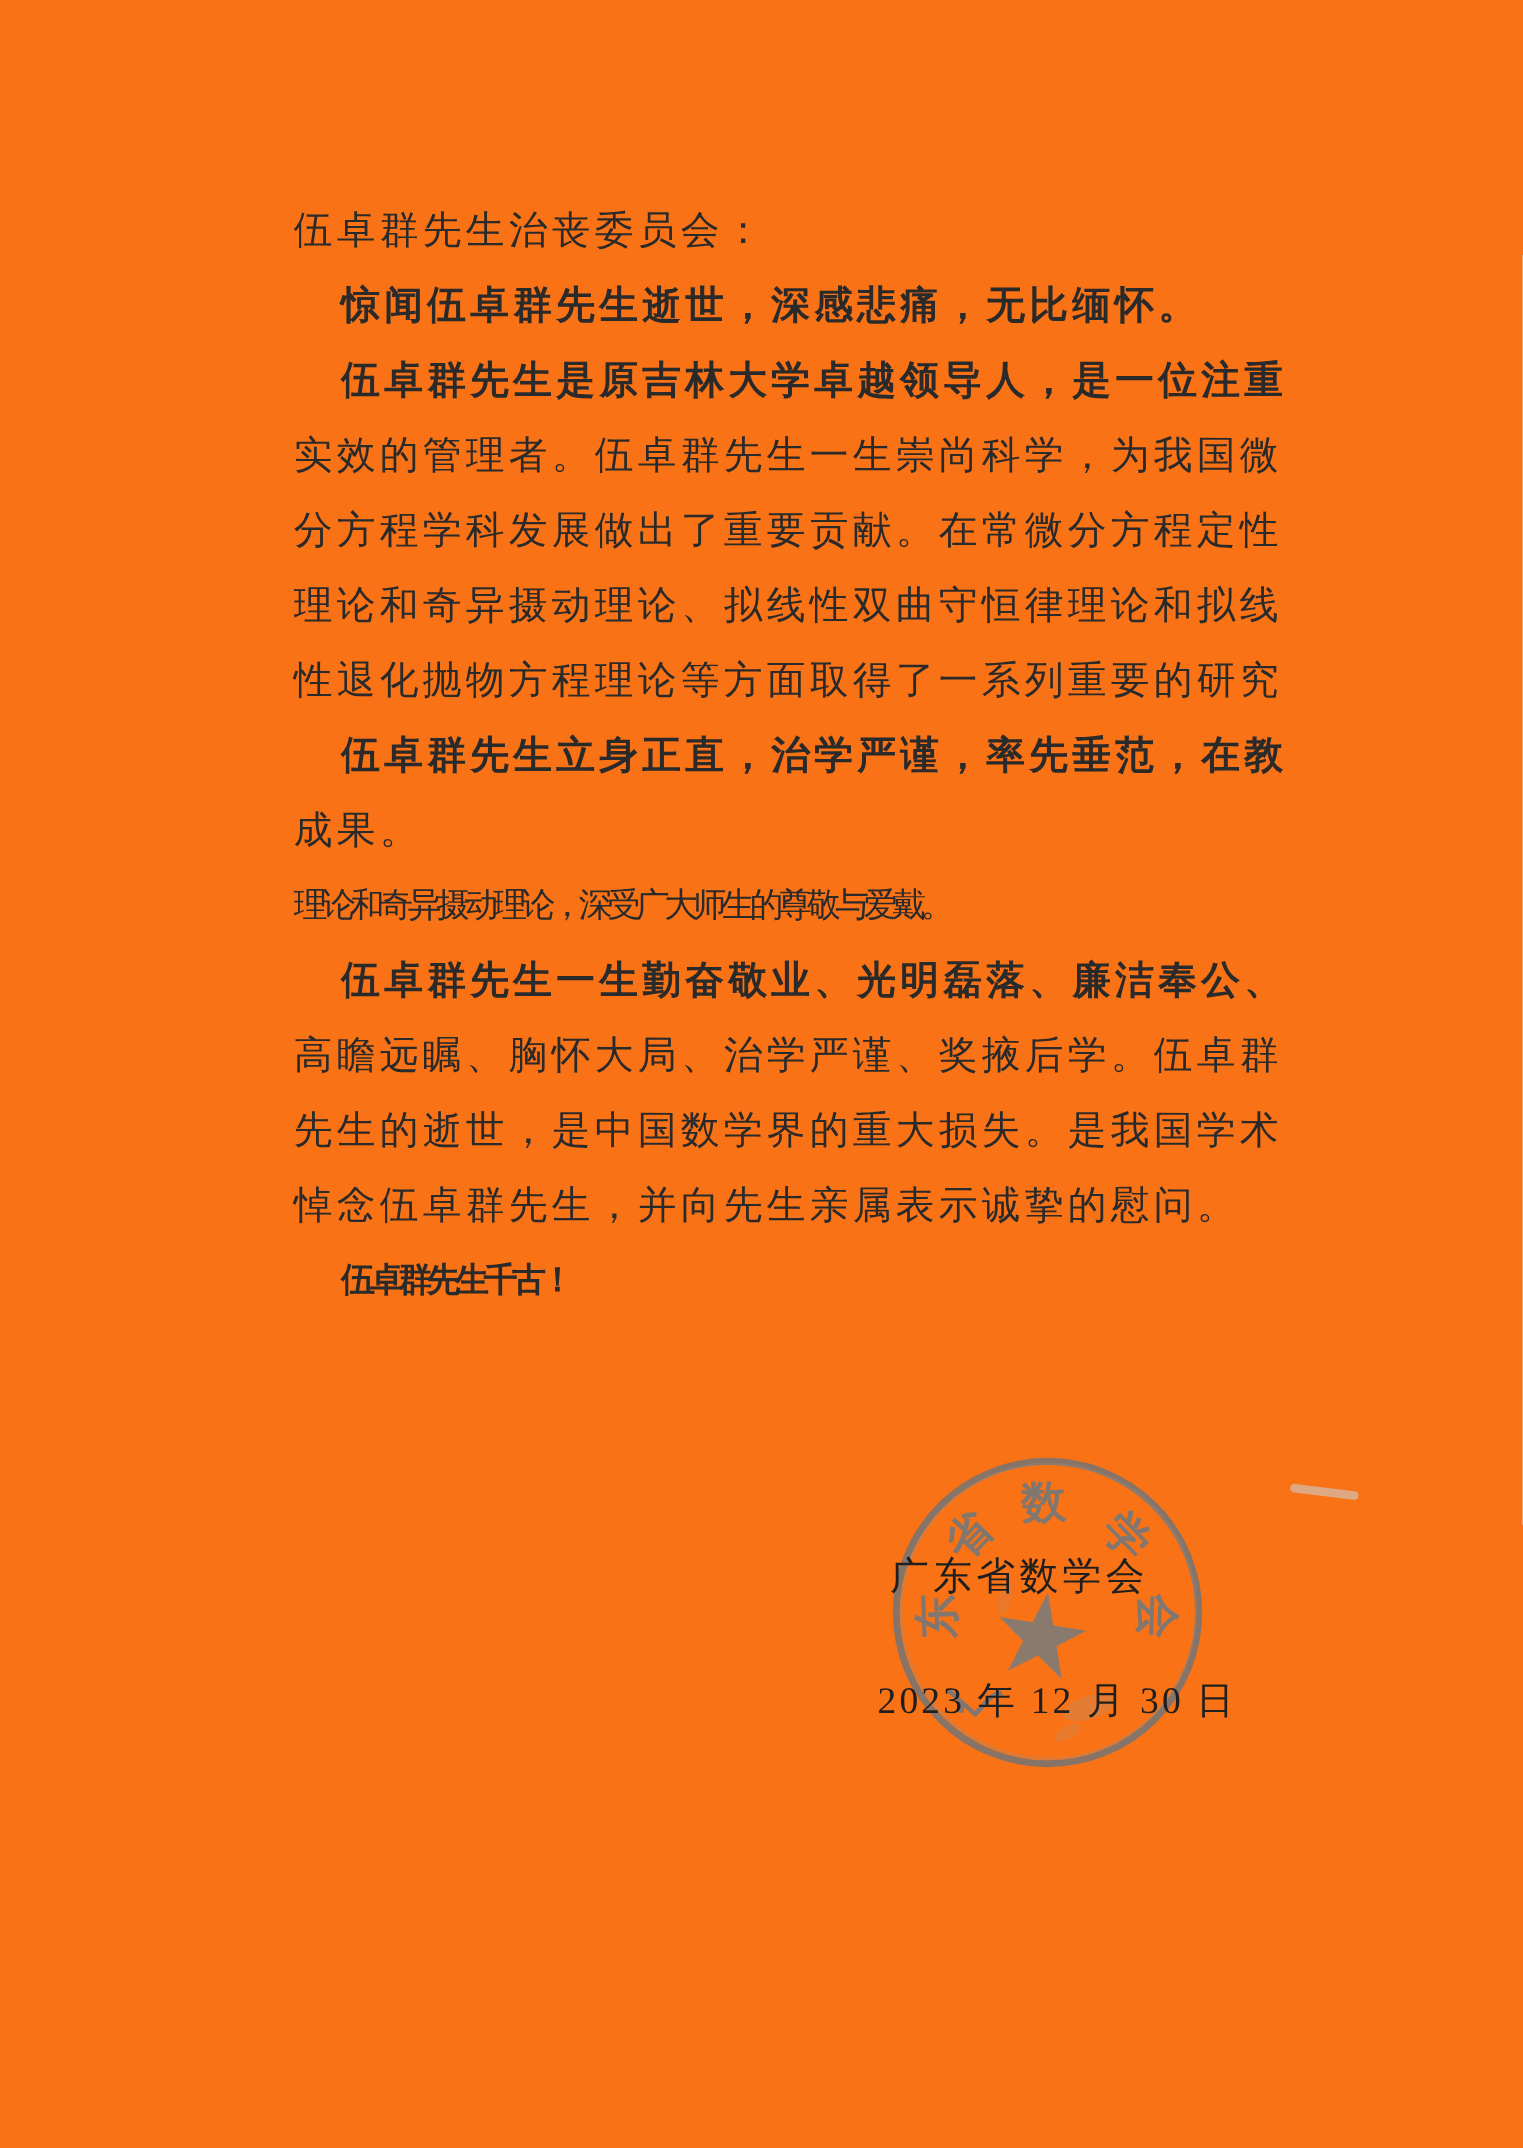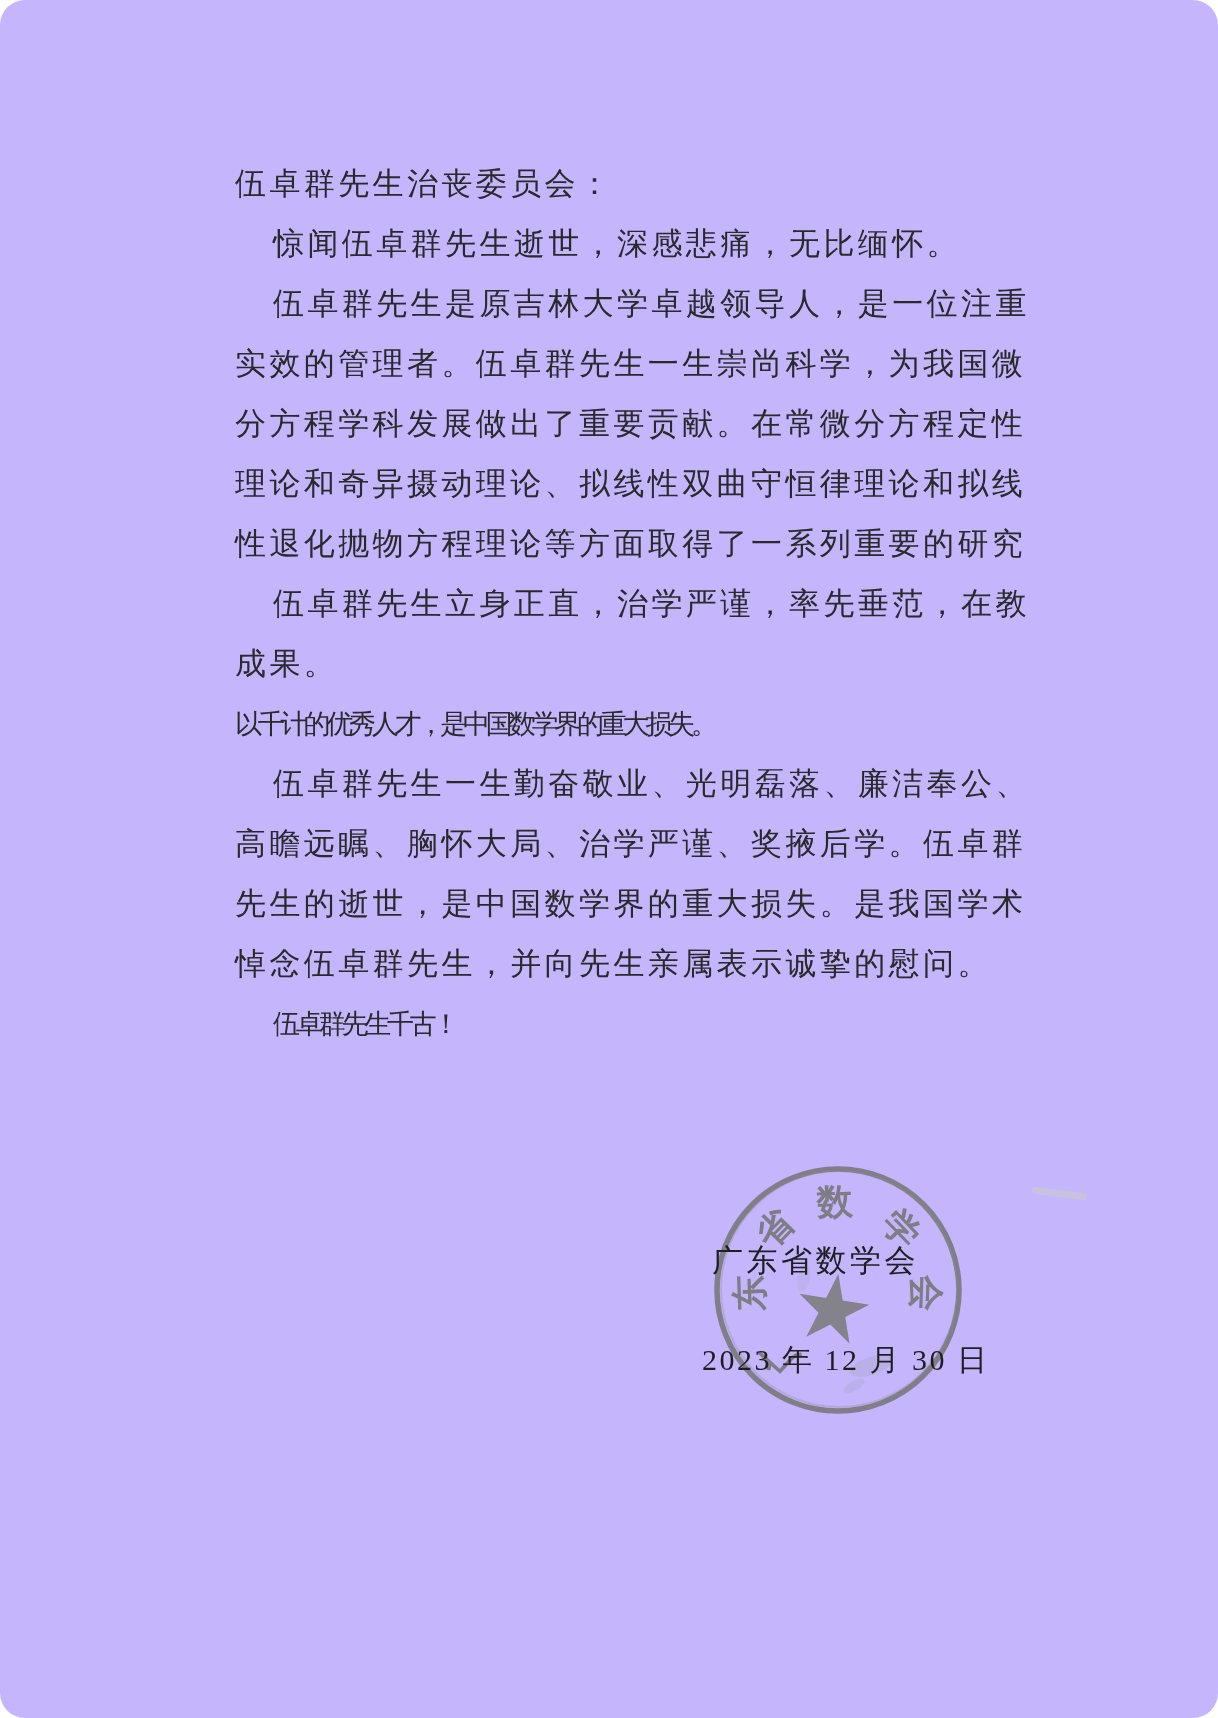--- a/index.html
+++ b/index.html
@@ -1,33 +1,32 @@
 <!DOCTYPE html>
 <html><head>
 <meta charset="utf-8">
 <style>
   html,body{margin:0;padding:0;}
   body{background:#ffffff;}
   .page{
     position:relative;
     width:1218px;height:1718px;
-    background:#c4b5fd;
+    background:#f97316;
     overflow:hidden;
     font-family:"Liberation Serif","DejaVu Serif",serif;
-    border-radius:25px;
   }
   .letter{
     position:absolute;left:235px;top:154px;width:800px;
   }
   .line{
     height:60px;line-height:60px;
     font-size:31px;letter-spacing:3.4px;
     color:#2a2a2a;white-space:nowrap;
   }
-  .line.indent{padding-left:38px;}
+  .line.indent{padding-left:38px;font-weight:bold;}
   .line.tight{font-size:27px;letter-spacing:-4.2px;}
   .sig-org{
     position:absolute;left:712px;top:1240px;
     font-size:31px;letter-spacing:3.5px;
     color:#1f1f1f;z-index:3;white-space:nowrap;
   }
   .sig-date{
     position:absolute;left:702px;top:1300px;
     font-size:30px;letter-spacing:2.5px;
     color:#1f1f1f;z-index:3;white-space:nowrap;margin-top:40px;
@@ -52,21 +51,21 @@
   <div class="letter">
     <div class="line">伍卓群先生治丧委员会：</div>
     <div class="line indent">惊闻伍卓群先生逝世，深感悲痛，无比缅怀。</div>
     <div class="line indent">伍卓群先生是原吉林大学卓越领导人，是一位注重</div>
     <div class="line">实效的管理者。伍卓群先生一生崇尚科学，为我国微</div>
     <div class="line">分方程学科发展做出了重要贡献。在常微分方程定性</div>
     <div class="line">理论和奇异摄动理论、拟线性双曲守恒律理论和拟线</div>
     <div class="line">性退化抛物方程理论等方面取得了一系列重要的研究</div>
     <div class="line indent">伍卓群先生立身正直，治学严谨，率先垂范，在教</div>
     <div class="line">成果。</div>
-    <div class="line tight">以千计的优秀人才，是中国数学界的重大损失。</div>
+    <div class="line tight">理论和奇异摄动理论，深受广大师生的尊敬与爱戴。</div>
     <div class="line indent">伍卓群先生一生勤奋敬业、光明磊落、廉洁奉公、</div>
     <div class="line">高瞻远瞩、胸怀大局、治学严谨、奖掖后学。伍卓群</div>
     <div class="line">先生的逝世，是中国数学界的重大损失。是我国学术</div>
     <div class="line">悼念伍卓群先生，并向先生亲属表示诚挚的慰问。</div>
     <div class="line indent tight">伍卓群先生千古！</div>
   </div>
 
   <div class="artifact"></div>
 
   <svg class="seal" width="260" height="260" viewBox="0 0 260 260" aria-hidden="true">

